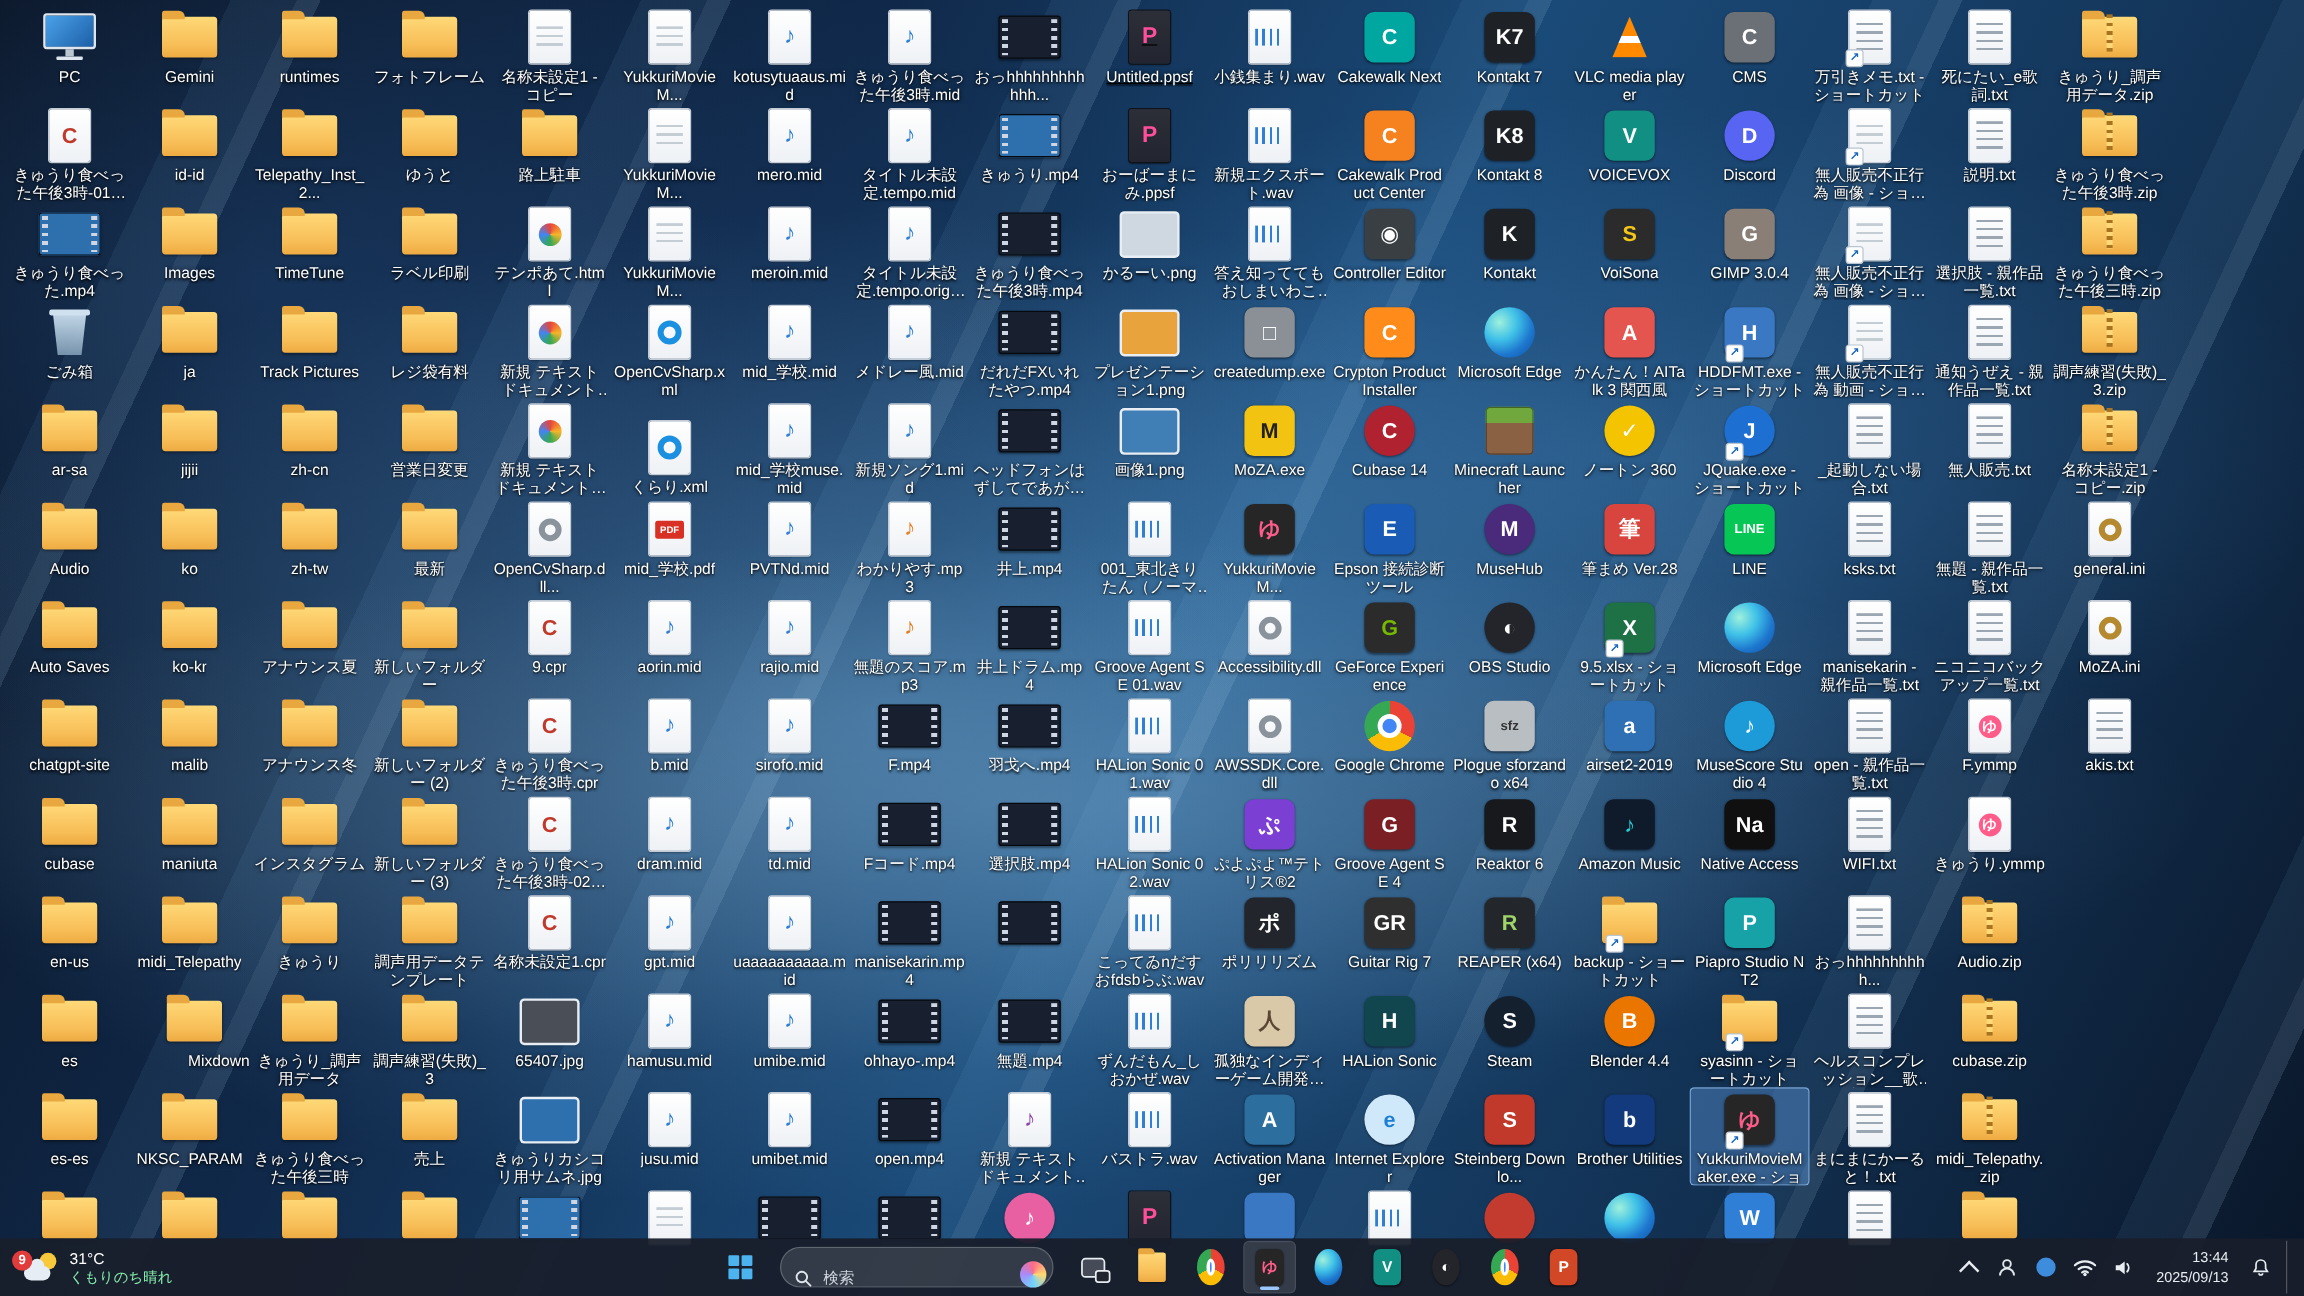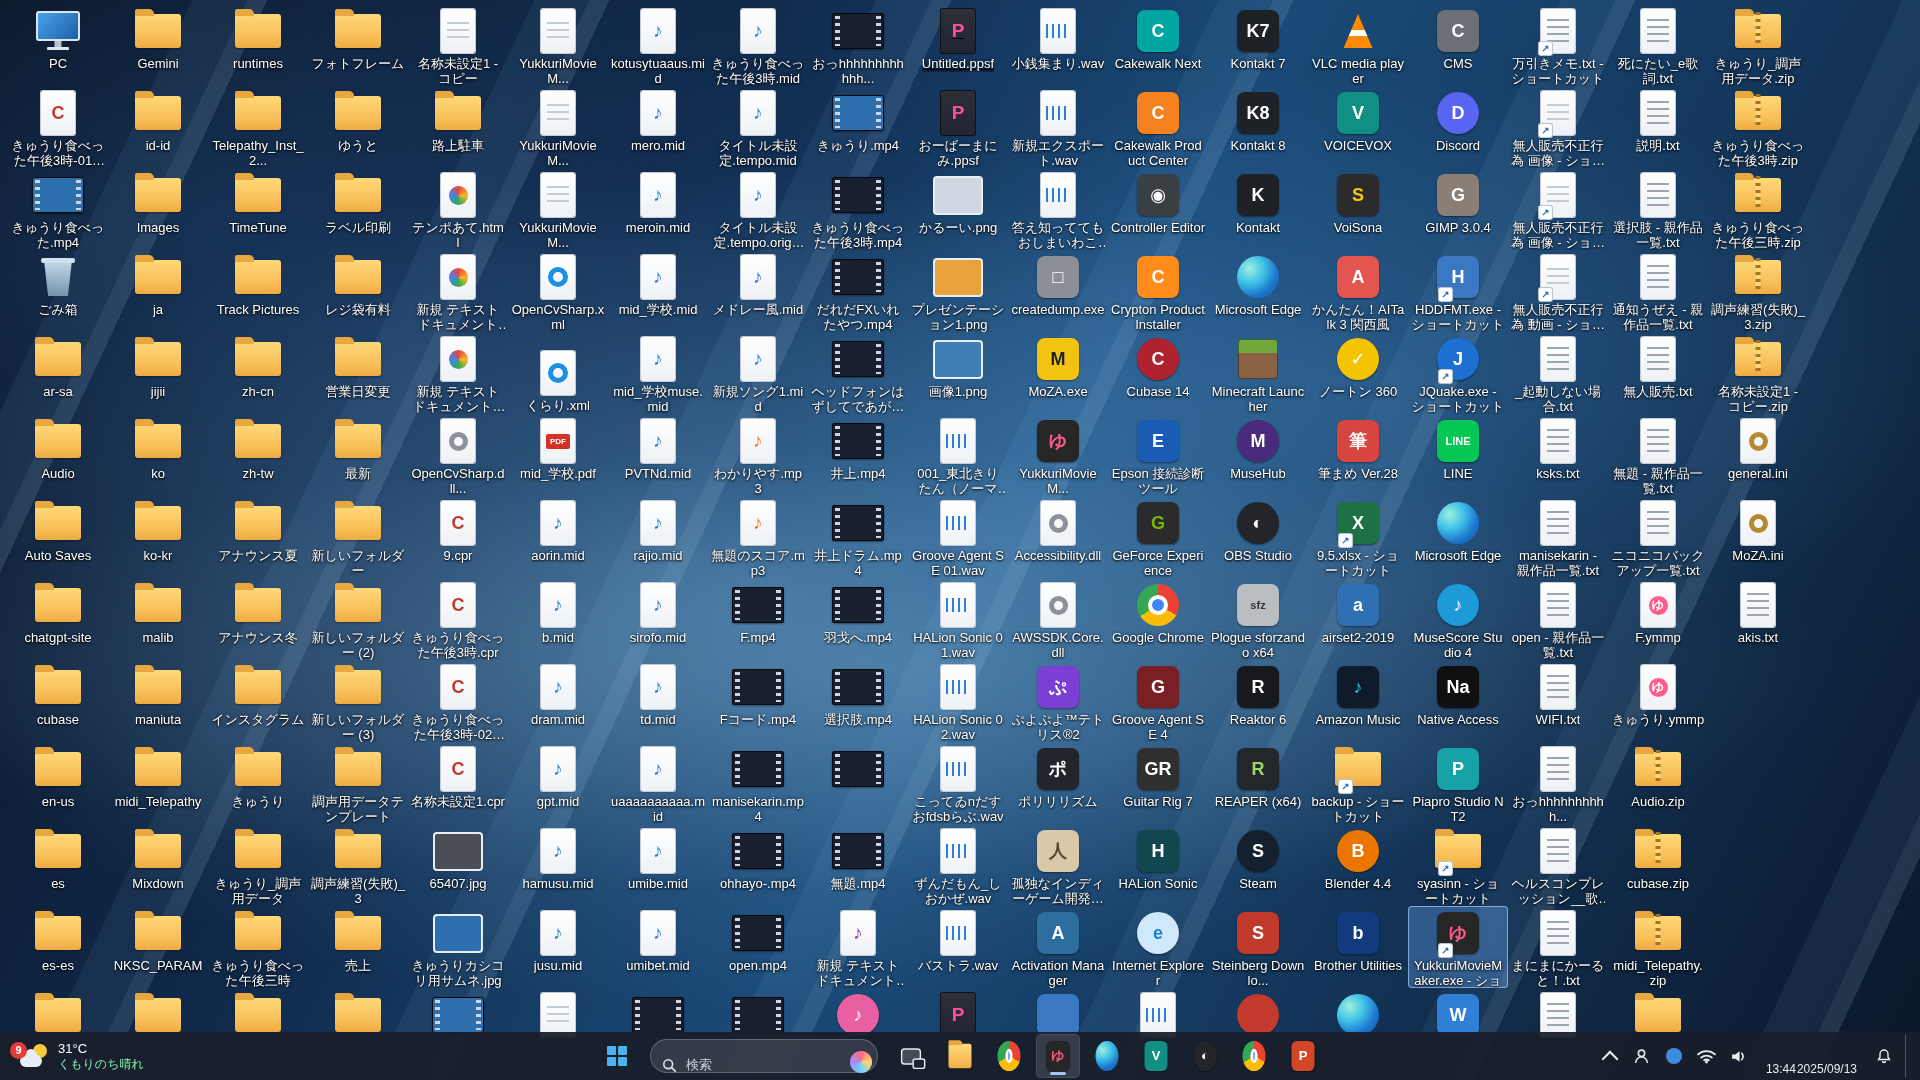--- a/index.html
+++ b/index.html
@@ -140,21 +140,21 @@
   .tb-app.active{background:rgba(255,255,255,.13);box-shadow:inset 0 0 0 1px rgba(255,255,255,.09);}
   .tb-app.active::after{content:"";position:absolute;bottom:3px;left:50%;transform:translateX(-50%);
     width:16px;height:3px;border-radius:2px;background:#9cc7f8;}
 
   .tb-right{position:absolute;right:2px;top:0;bottom:0;display:flex;align-items:center;gap:2px;}
   .tray-btn{height:40px;min-width:30px;padding:0 6px;border:none;background:transparent;border-radius:5px;
     display:flex;align-items:center;justify-content:center;cursor:default;}
   .chev{width:10px;height:10px;border-left:2px solid #e8edf2;border-top:2px solid #e8edf2;
     transform:rotate(45deg);margin-top:5px;}
   .bluedot{width:16px;height:16px;border-radius:50%;background:#3e8ddd;}
-  .clock{display:flex;flex-direction:row;align-items:flex-end;justify-content:center;gap:1px;border:none;
+  .clock{display:flex;flex-direction:column;align-items:flex-end;justify-content:center;gap:1px;border:none;
     background:transparent;color:#e8edf2;font-size:12px;line-height:1.2;padding:0 10px;height:40px;
     border-radius:5px;font-family:inherit;cursor:default;text-align:right;}
   .show-desktop{width:8px;height:44px;border:none;background:transparent;
     border-left:1px solid rgba(255,255,255,.25);margin-left:4px;cursor:default;}
 </style>
 </head>
 <body>
 
 <div class="screen">
   <div class="wallpaper"></div>
@@ -291,21 +291,21 @@
           <span class="art k-folder"></span>
         </div>
         <div class="dlabel">maniuta</div>
       </div>
       <div class="dicon" style="grid-area: 10 / 2;">
         <div class="glyph">
           <span class="art k-folder"></span>
         </div>
         <div class="dlabel">midi_Telepathy</div>
       </div>
-      <div class="dicon" style="grid-area: 11 / 2;">
+      <div class="dicon" style="grid-area: 11 / 2; align-items: flex-end;">
         <div class="glyph">
           <span class="art k-folder"></span>
         </div>
         <div class="dlabel">Mixdown</div>
       </div>
       <div class="dicon" style="grid-area: 12 / 2;">
         <div class="glyph">
           <span class="art k-folder"></span>
         </div>
         <div class="dlabel">NKSC_PARAM</div>

